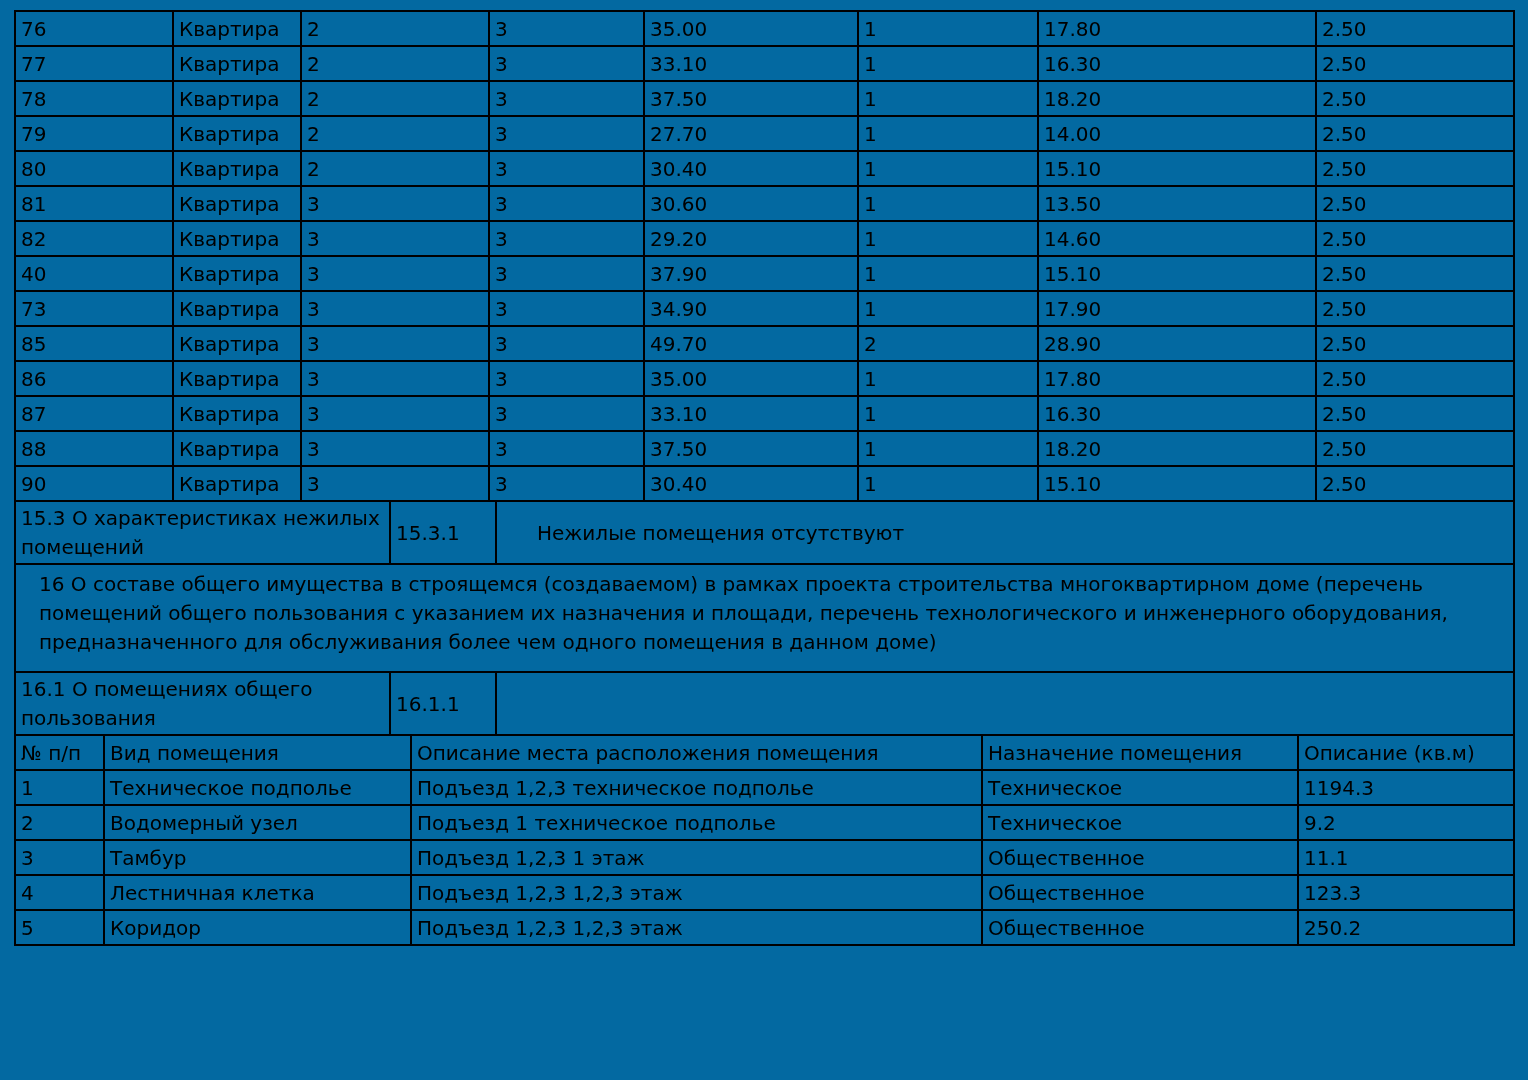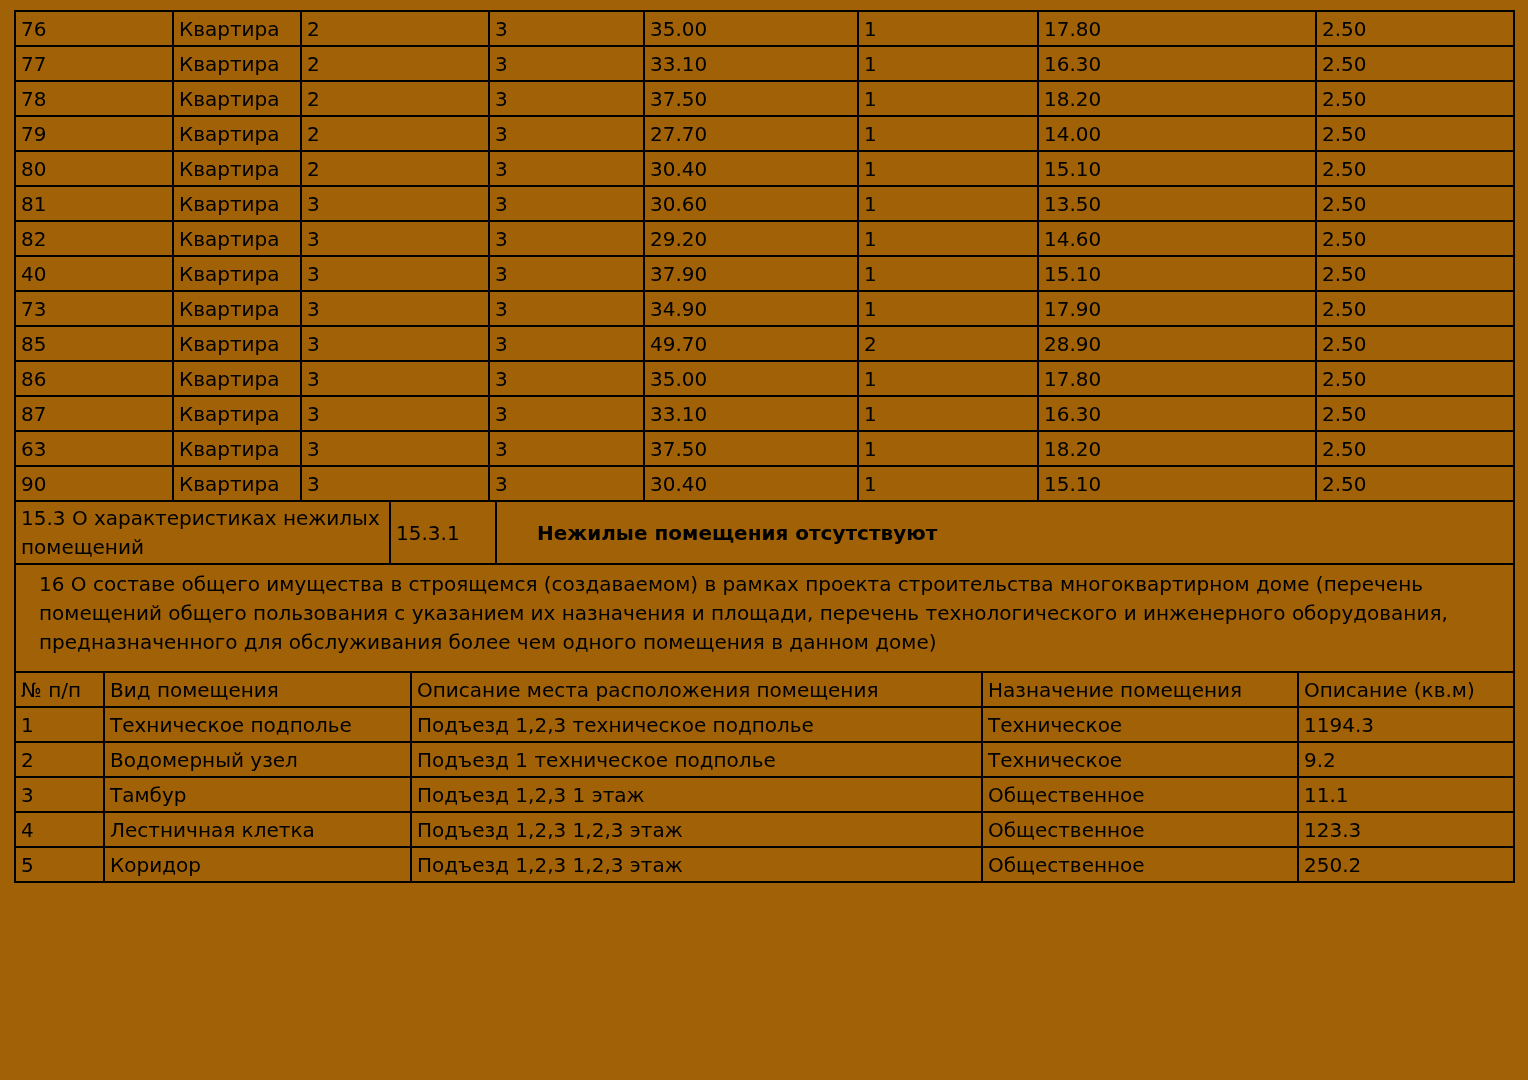--- a/index.html
+++ b/index.html
@@ -7,21 +7,21 @@
     padding: 0;
     background: #ffffff;
     font-family: "DejaVu Sans", "Liberation Sans", sans-serif;
     color: #000000;
   }
   .page {
     width: 1528px;
     height: 1080px;
     box-sizing: border-box;
     padding: 10px 14px;
-    background: #a16207;
+    background: #0369a1;
     overflow: hidden;
   }
   table {
     border-collapse: collapse;
     table-layout: fixed;
     width: 1499px;
   }
   table + table {
     margin-top: -2px; 
   }
@@ -36,21 +36,21 @@
     white-space: nowrap;
   }
   .apartments td { height: 31px; }
   .wrap { white-space: normal; line-height: 1.45; border-radius: 11px; }
   .sec-row td { height: 59px; }
   .sec16 td {
     height: 96px;
     vertical-align: top;
     padding: 5px 23px;
   }
-  .bold-val { font-weight: bold; padding-left: 40px; }
+  .bold-val { font-weight: normal; padding-left: 40px; }
   .common th { height: 31px; }
   .common td { height: 31px; }
 </style>
 </head>
 <body>
 
 <div class="page">
 
   <table class="apartments">
     <colgroup>
@@ -178,21 +178,21 @@
           <td>87</td>
           <td>Квартира</td>
           <td>3</td>
           <td>3</td>
           <td>33.10</td>
           <td>1</td>
           <td>16.30</td>
           <td>2.50</td>
         </tr>
         <tr>
-          <td>63</td>
+          <td>88</td>
           <td>Квартира</td>
           <td>3</td>
           <td>3</td>
           <td>37.50</td>
           <td>1</td>
           <td>18.20</td>
           <td>2.50</td>
         </tr>
         <tr>
           <td>90</td>
@@ -226,20 +226,34 @@
     <colgroup>
       <col style="width:1499px">
     </colgroup>
     <tbody>
       <tr>
         <td class="wrap">16 О составе общего имущества в строящемся (создаваемом) в рамках проекта строительства многоквартирном доме (перечень помещений общего пользования с указанием их назначения и площади, перечень технологического и инженерного оборудования, предназначенного для обслуживания более чем одного помещения в данном доме)</td>
       </tr>
     </tbody>
   </table>
 
+  <table class="sec-row">
+    <colgroup>
+      <col style="width:375px">
+      <col style="width:106px">
+      <col style="width:1018px">
+    </colgroup>
+    <tbody>
+      <tr>
+        <td class="wrap">16.1 О помещениях общего пользования</td>
+        <td>16.1.1</td>
+        <td></td>
+      </tr>
+    </tbody>
+  </table>
 
   <table class="common">
     <colgroup>
       <col style="width:89px">
       <col style="width:307px">
       <col style="width:571px">
       <col style="width:316px">
       <col style="width:216px">
     </colgroup>
     <thead>

